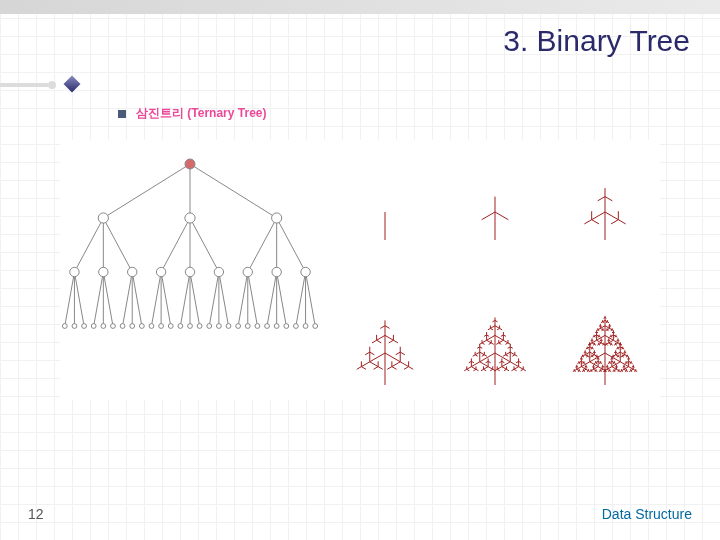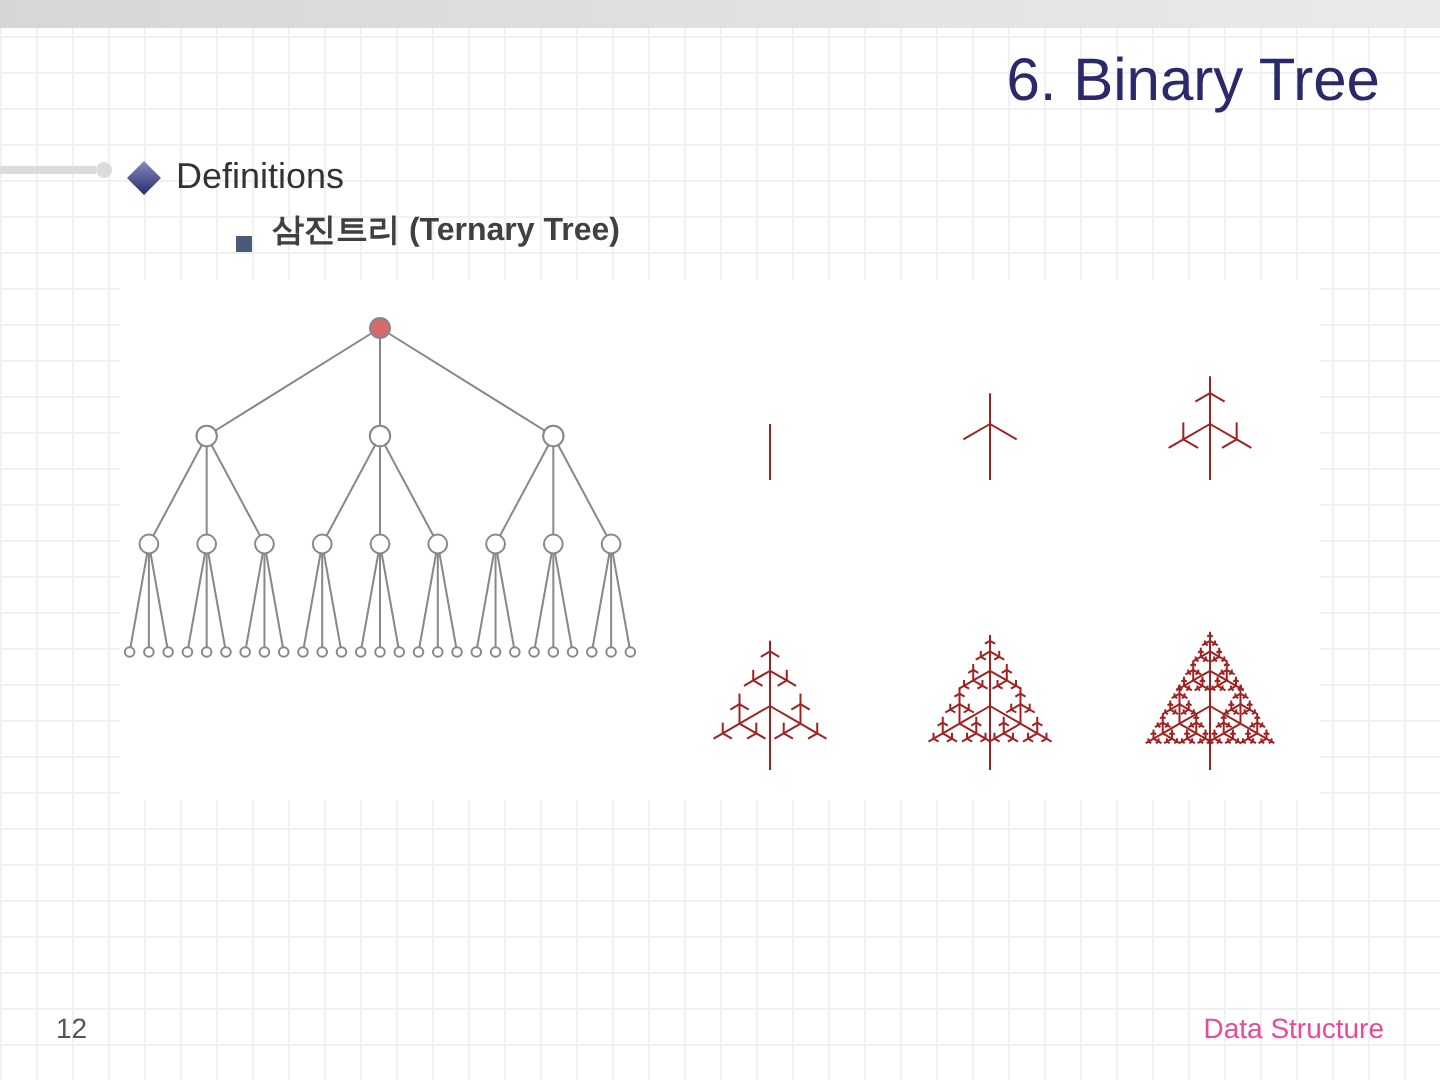--- a/index.html
+++ b/index.html
@@ -69,21 +69,21 @@
     inset: 0;
     background: linear-gradient(135deg, #8a8ac0 0%, #2a2a6a 100%);
     transform: rotate(45deg);
   }
   .bullet-square {
     width: 8px; height: 8px;
     background: #4a5a7a;
     display: inline-block;
   }
   .t-def { top: 78px; left: 66px; font-size: 18px; color: #333; }
-  .t-sub { top: 105px; left: 118px; font-size: 16px; color: #404040; align-items: flex-end; }
+  .t-sub { top: 105px; left: 118px; font-size: 12px; color: #ec4899; }
   .t-sub strong { font-weight: bold; }
   .diagram-area {
     position: absolute;
     top: 140px;
     left: 60px;
     width: 600px;
     height: 260px;
     background: #fff;
     z-index: 2;
   }
@@ -97,41 +97,40 @@
     left: 28px;
     font-size: 14px;
     color: #555;
     z-index: 2;
   }
   .footer {
     position: absolute;
     bottom: 18px;
     right: 28px;
     font-size: 14px;
-    color: #ec4899;
+    color: #0369a1;
     z-index: 2;
     margin-top: 24px;
   }
   .frac-tri { stroke: #a02020; stroke-width: 1; fill: none; }
   .tern-edge { stroke: #888; stroke-width: 1; }
   .tern-node-fill { fill: #fff; stroke: #888; stroke-width: 1; }
   .tern-root { fill: #d46a6a; stroke: #888; }
 </style>
 </head>
 <body>
 
 <div class="grid-bg"></div>
 <div class="topbar"></div>
 <div class="line-dot"></div>
 
-<div class="title">6. Binary Tree</div>
+<div class="title">3. Binary Tree</div>
 
 <div class="bullet-row t-def">
   <span class="bullet-diamond"></span>
-  <span>Definitions</span>
 </div>
 
 <div class="bullet-row t-sub">
   <span class="bullet-square"></span>
   <strong>삼진트리 (Ternary Tree)</strong>
 </div>
 
 <div class="diagram-area">
 
   <svg class="ternary" viewBox="0 0 260 190">

